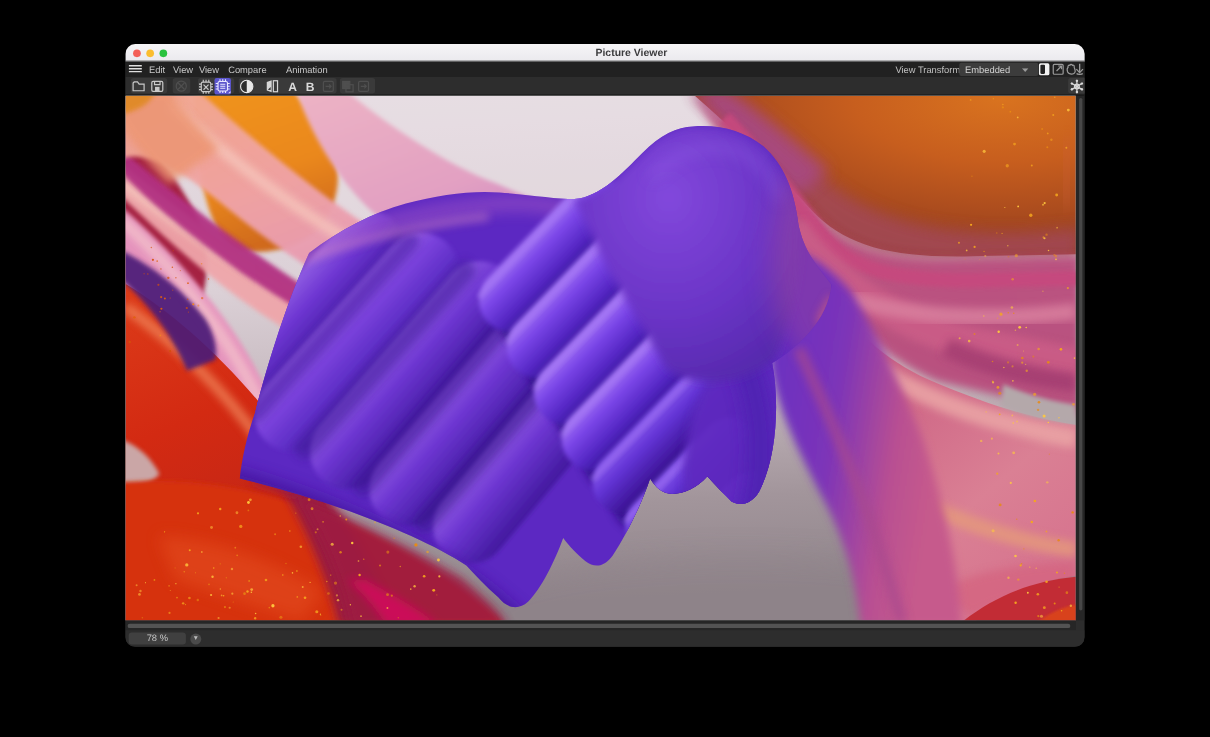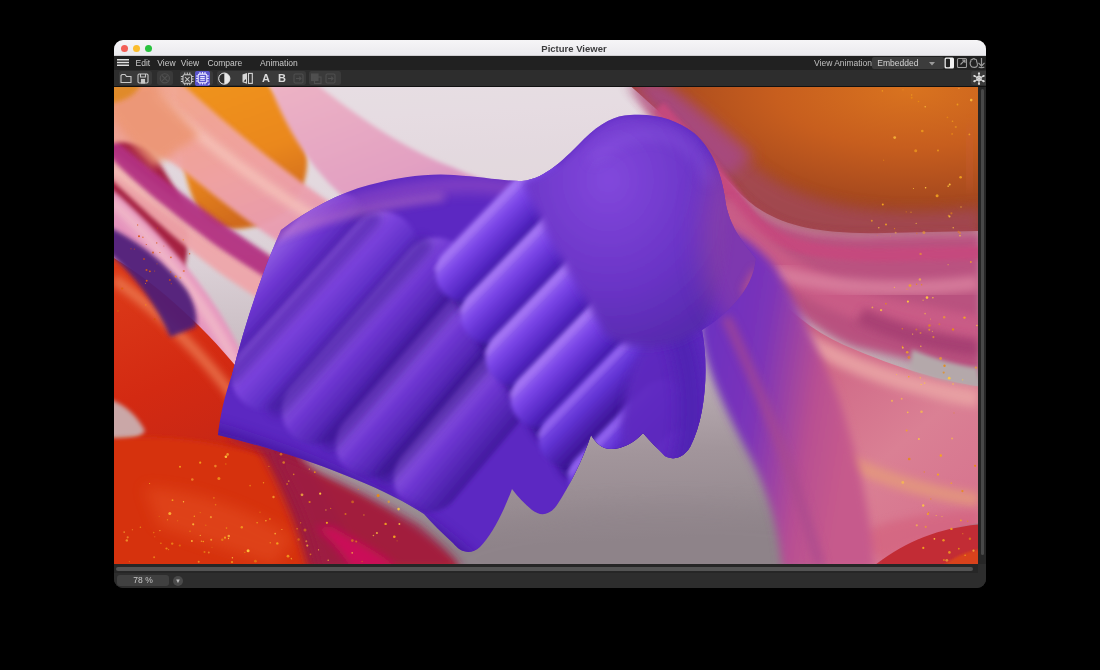--- a/index.html
+++ b/index.html
@@ -53,21 +53,21 @@
           <line x1="0" y1="0.7" x2="12" y2="0.7"></line>
           <line x1="0" y1="3.5" x2="12" y2="3.5"></line>
           <line x1="0" y1="6.3" x2="12" y2="6.3"></line>
         </g>
     </svg>
     <span class="menu" style="left:21.5px;">Edit</span>
     <span class="menu" style="left:43.3px;">View</span>
     <span class="menu" style="left:66.8px;">View</span>
     <span class="menu" style="left:93.4px;">Compare</span>
     <span class="menu" style="left:146px;">Animation</span>
-    <span class="menu" style="left:700px; color:#c0c0c0;">View Animation</span>
+    <span class="menu" style="left:700px; color:#c0c0c0;">View Transform</span>
     <div style="position:absolute; left:758.3px; top:1.2px; width:72px; height:12px; background:#3c3c3c; border-radius:2px;">
       <span style="position:absolute; left:5px; top:0; line-height:12.5px; font-size:8.5px; color:#d2d2d2;">Embedded</span>
       <svg width="6" height="3.5" viewBox="0 0 6 3.5" style="position:absolute; right:9px; top:5px;">
           <path d="M0 0 L6 0 L3 3.5 Z" fill="#9a9a9a"></path>
         </svg>
     </div>
     <svg width="46" height="12" viewBox="0 0 46 12" style="position:absolute; left:830px; top:1px;">
       <g>
         <rect x="0.5" y="0.5" width="9.5" height="11" rx="1.5" fill="#f2f2f2"></rect>
         <rect x="1.8" y="1.8" width="4.2" height="8.4" rx="1" fill="#222"></rect>

